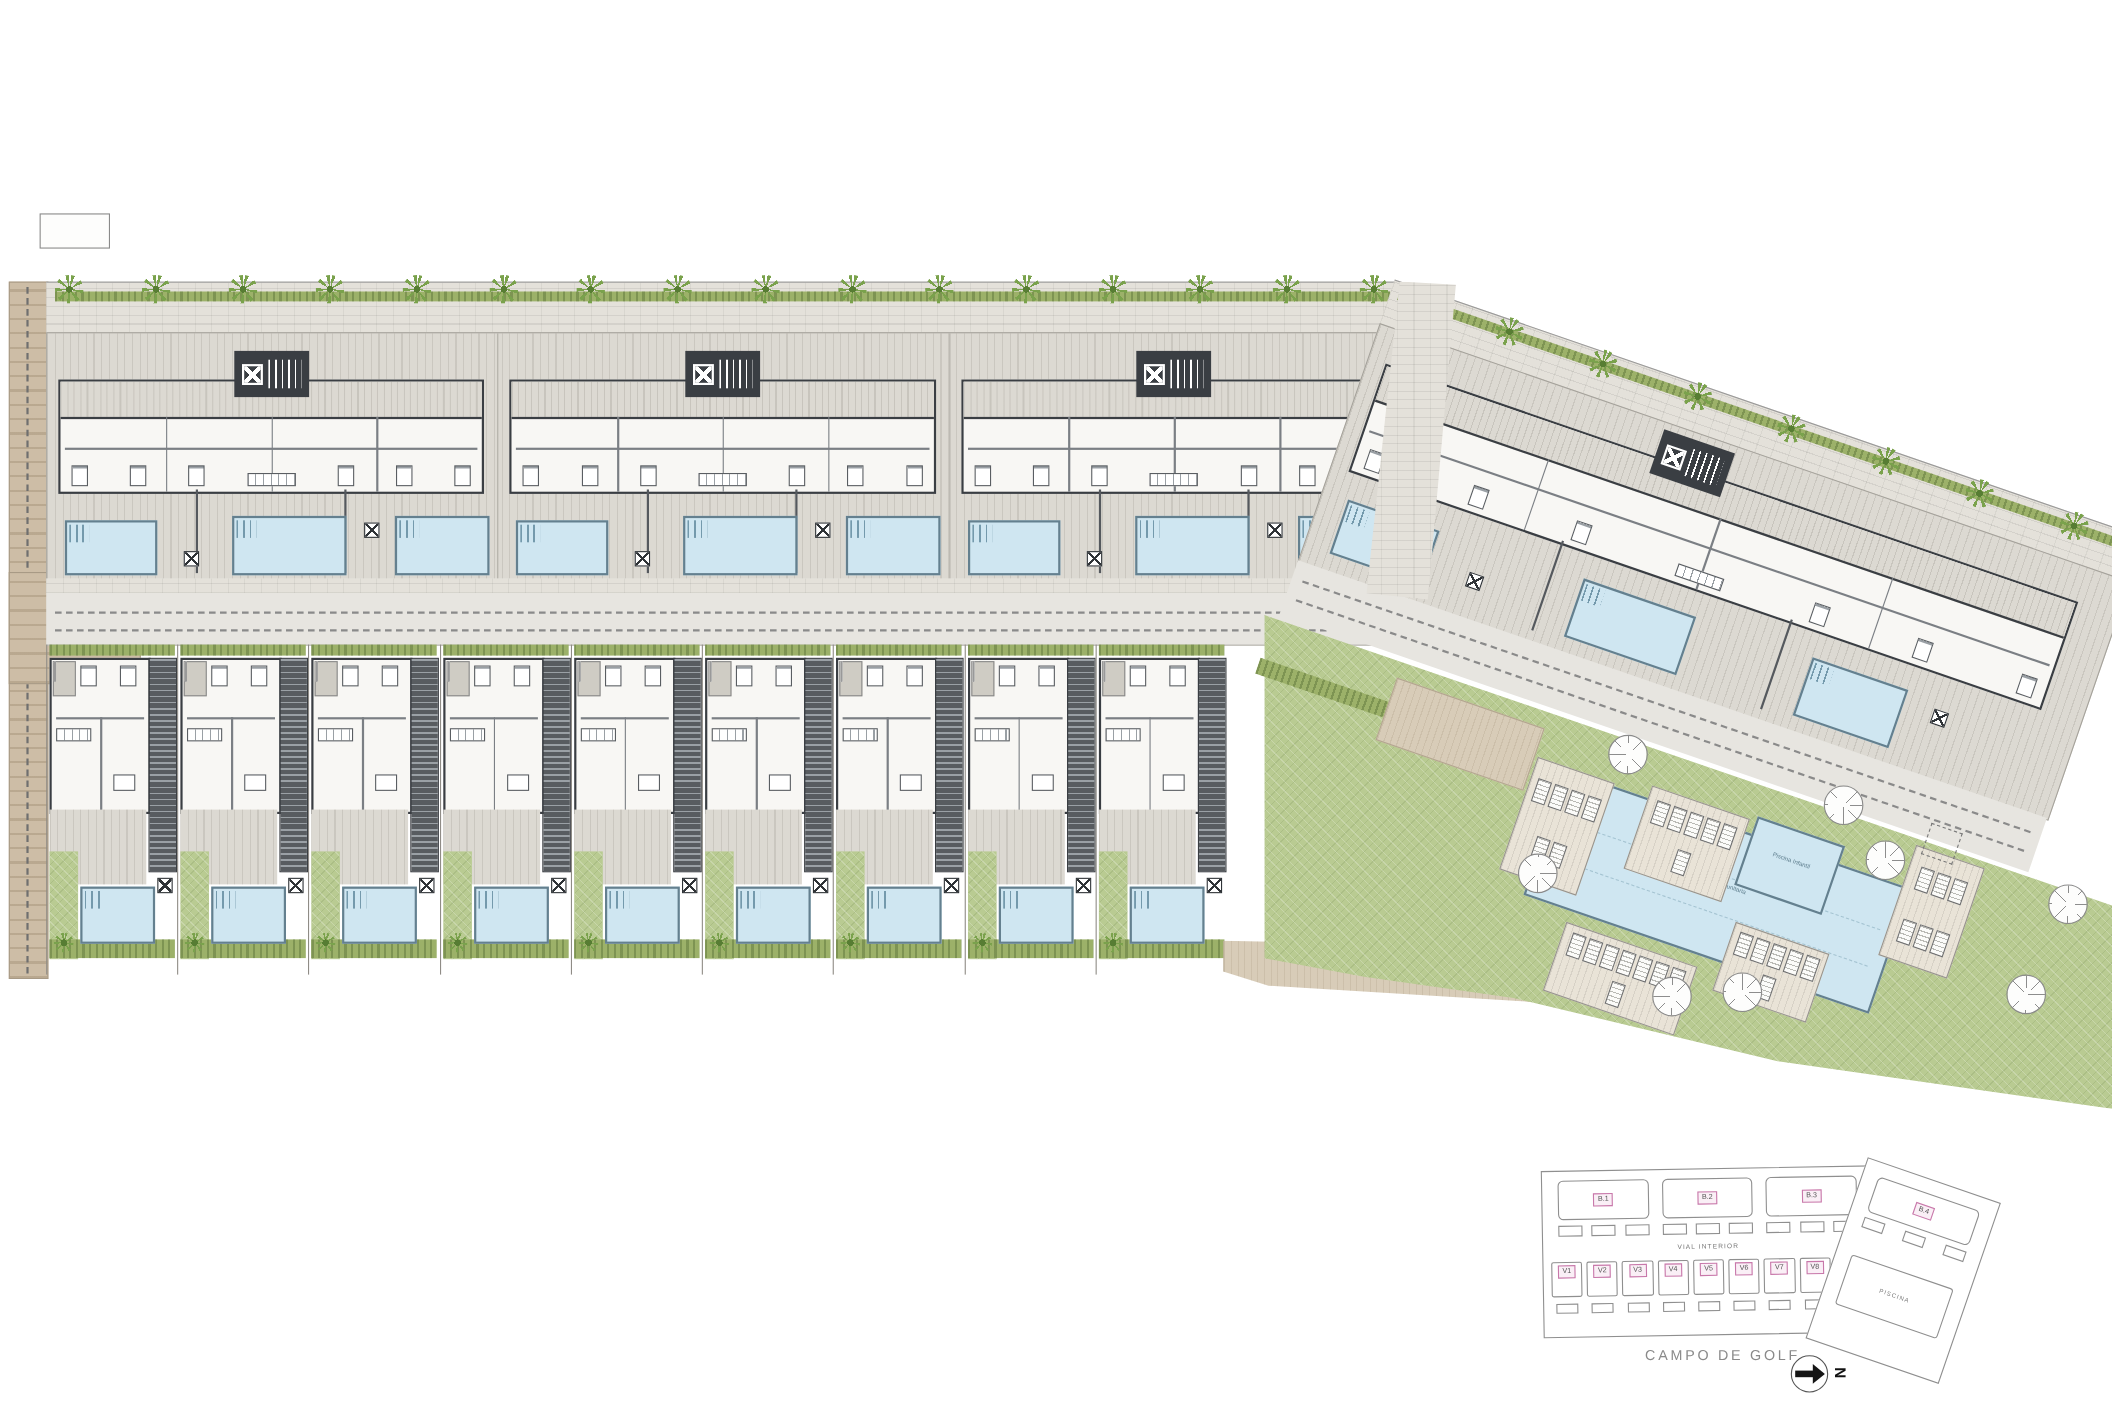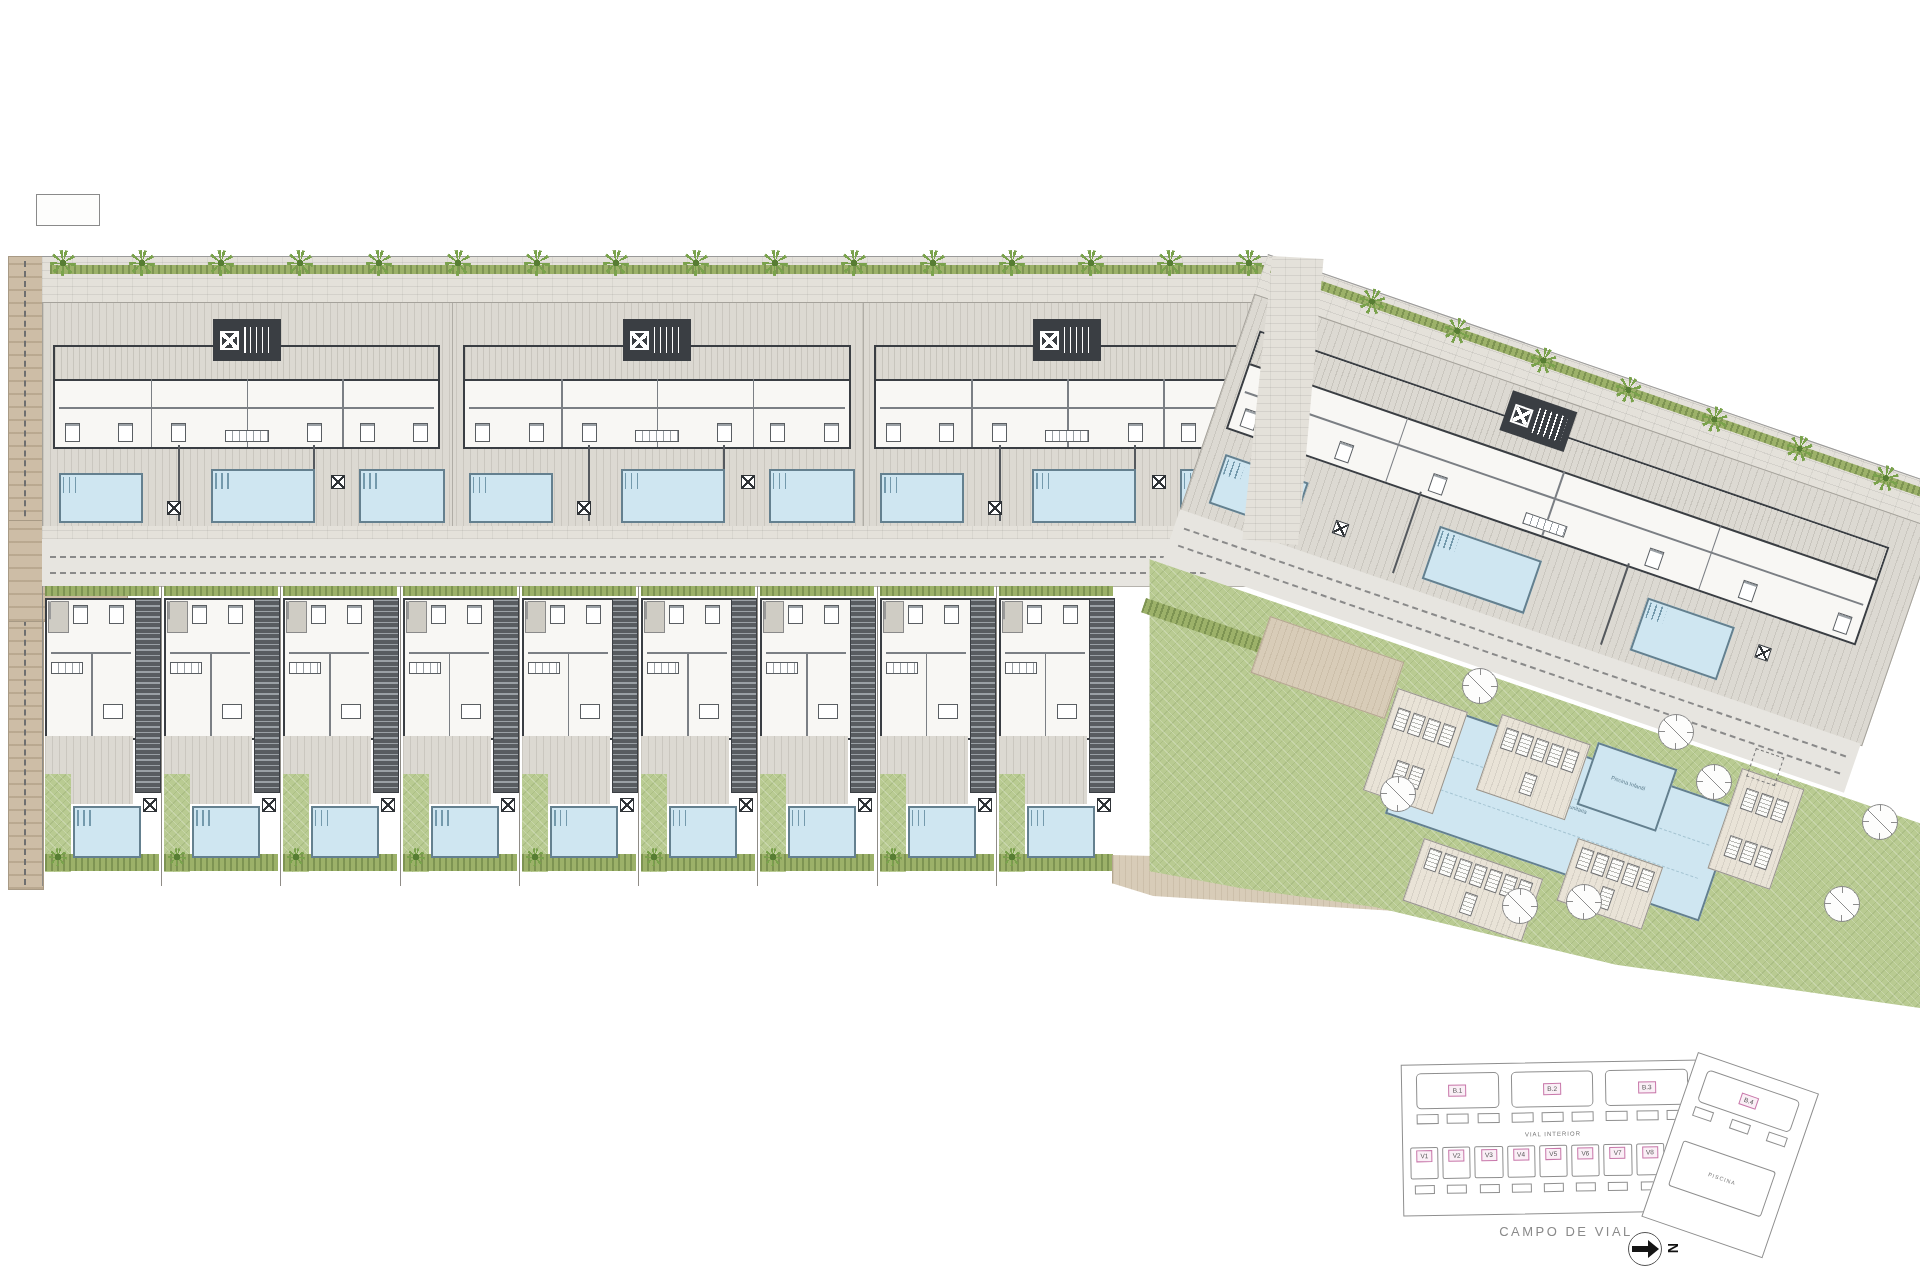--- a/index.html
+++ b/index.html
@@ -696,21 +696,21 @@
           <span class="kp-prect" style="width:18px;"></span>
           <span class="kp-prect" style="width:18px;"></span>
         </div>
         <div style="margin-top:26px;height:46px;border:1px solid #8f8f8f;border-radius:3px;
                     display:flex;align-items:center;justify-content:center;">
           <span class="kp-small-label" style="font-size:5.5px;">PISCINA</span>
         </div>
       </div>
     </div>
 
-    <div class="kp-golf abs" style="left:60px;top:176px;width:220px;text-align:center;">CAMPO DE VIAL</div>
+    <div class="kp-golf abs" style="left:60px;top:176px;width:220px;text-align:center;">CAMPO DE GOLF</div>
 
     <div class="north abs" style="left:232px;top:184px;">
       <span class="n-bar"></span>
       <span class="n-tip"></span>
     </div>
     <div class="abs" style="left:272px;top:192px;font-weight:700;font-size:14px;color:#111;transform:rotate(90deg);">N</div>
   </div>
 
 </div>
 

